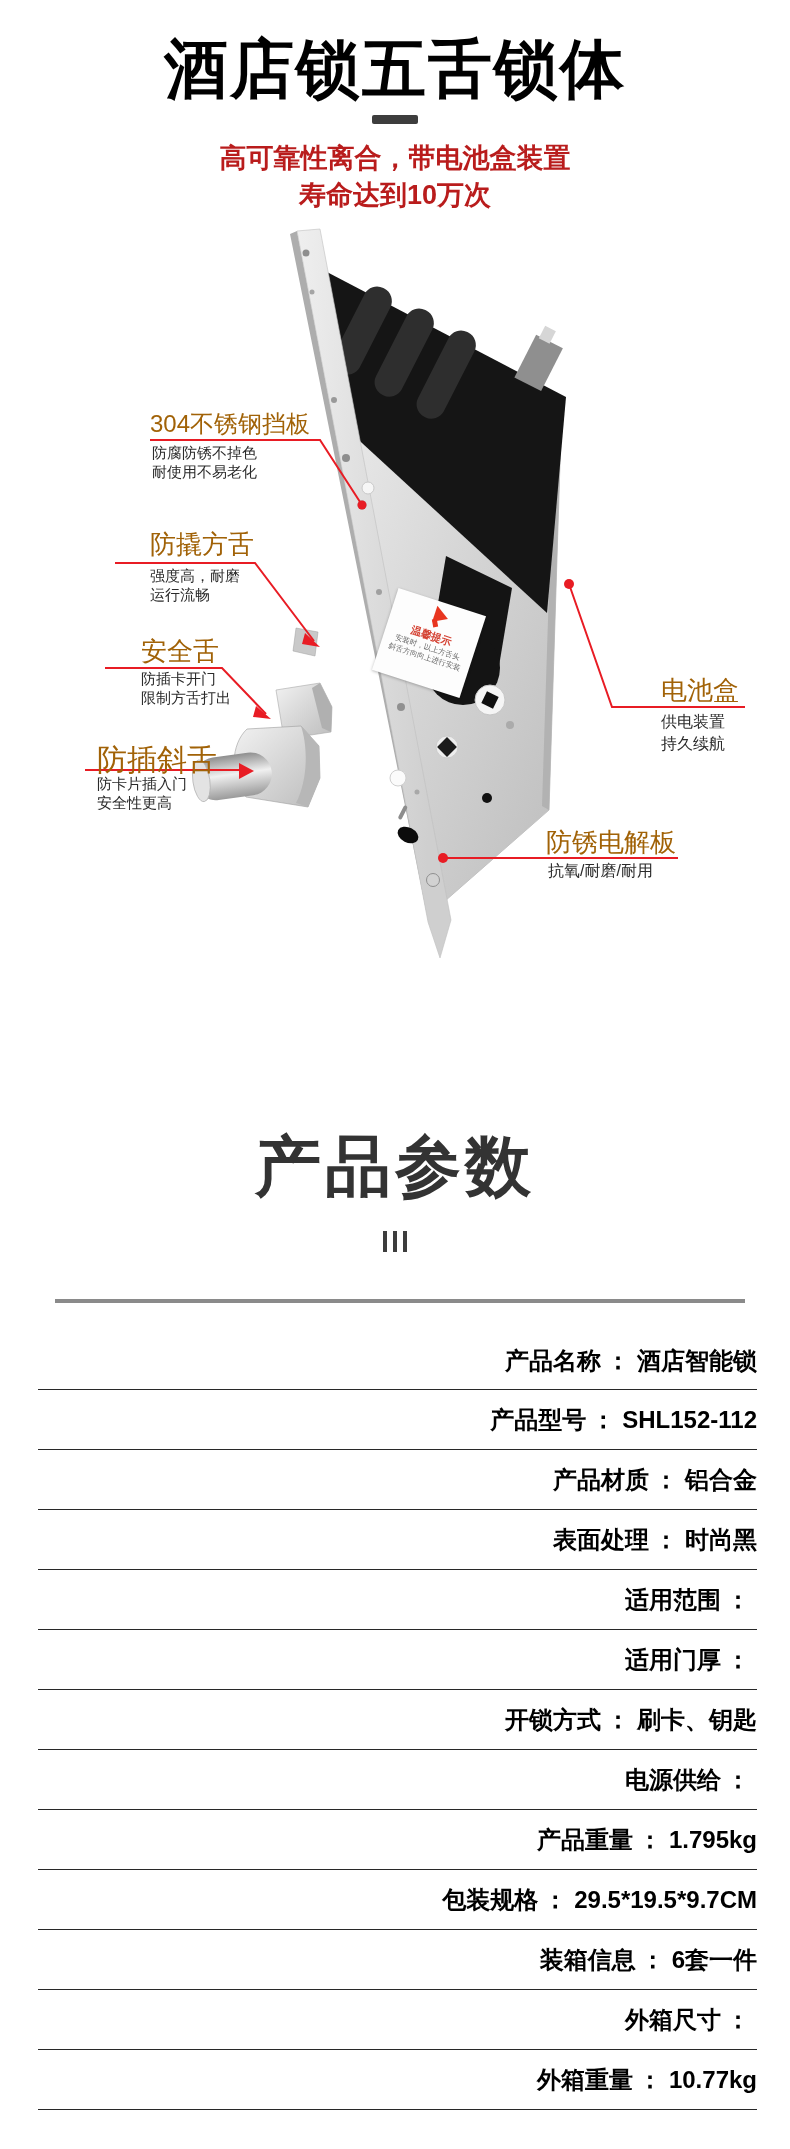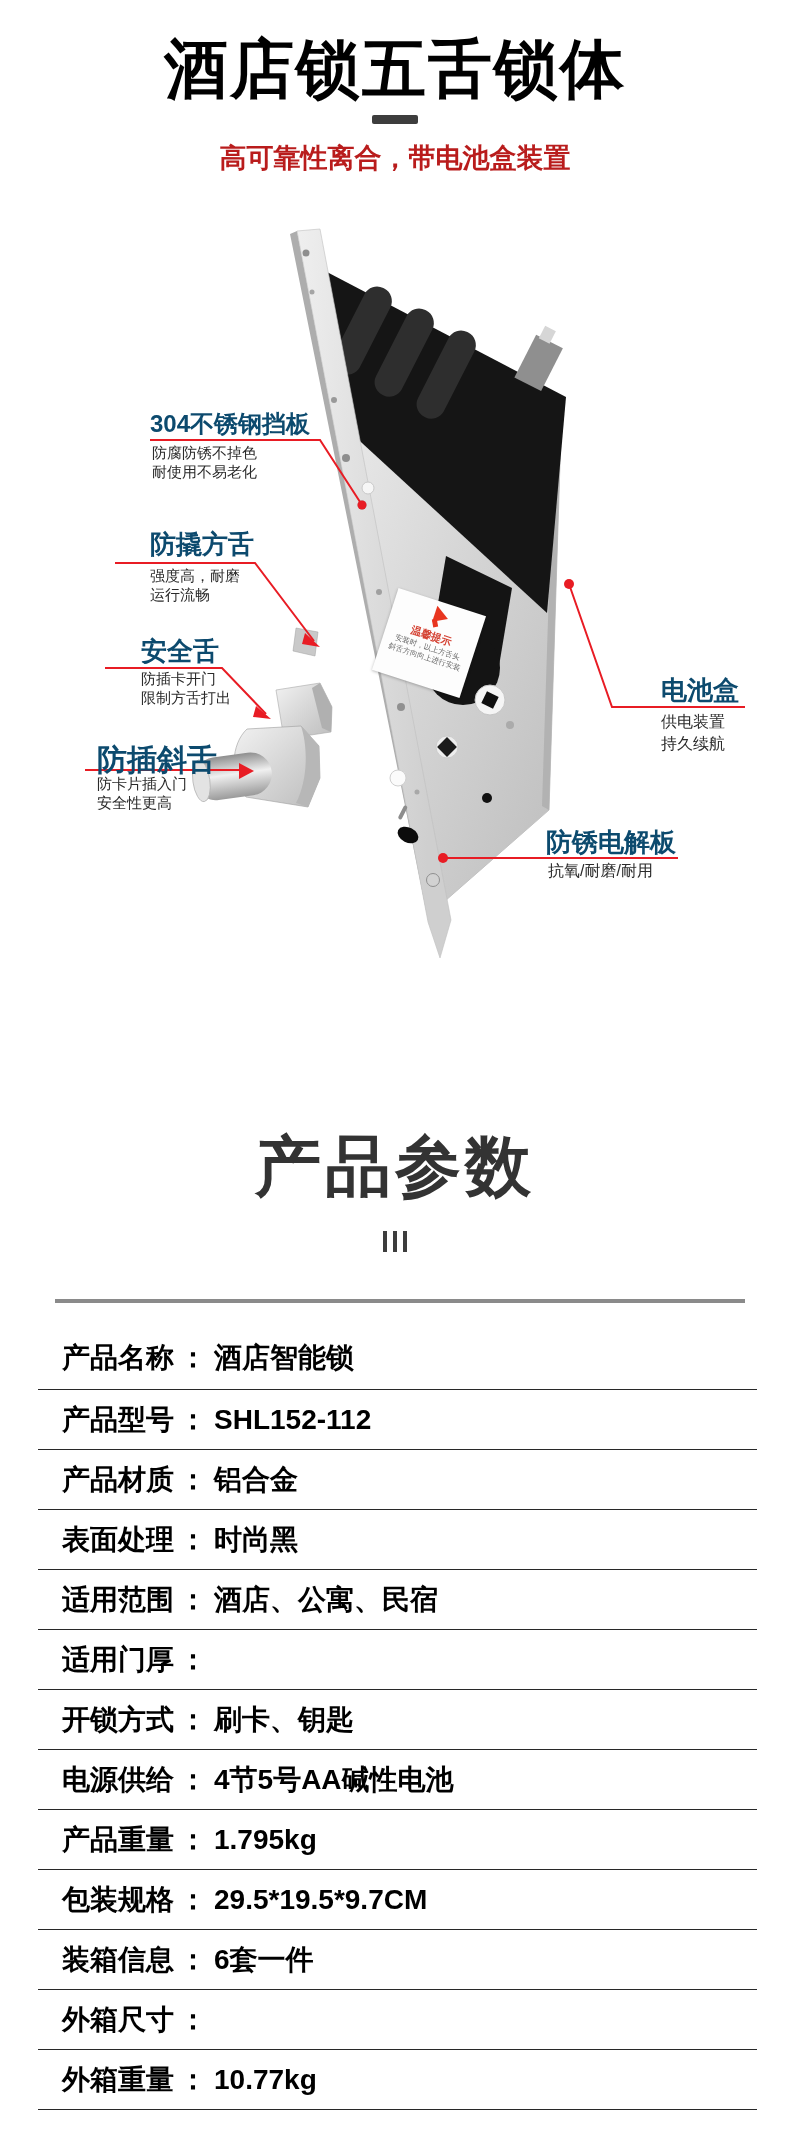--- a/index.html
+++ b/index.html
@@ -10,21 +10,21 @@
   .title{position:absolute;top:26px;left:0;width:790px;text-align:center;
          font-size:64px;font-weight:900;letter-spacing:2px;color:#000;}
   .title-dash{position:absolute;top:115px;left:372px;width:46px;height:9px;
          background:#3d3d3d;border-radius:2px;}
   .subtitle{position:absolute;left:0;width:790px;text-align:center;
          font-size:27px;font-weight:700;color:#b91c1c;}
   .sub1{top:140px;} .sub2{top:177px;}
 
   
   .figure-svg{position:absolute;top:220px;left:0;z-index:1;}
-  .co-label{position:absolute;z-index:3;font-weight:700;color:#0c4a6e;white-space:nowrap;}
+  .co-label{position:absolute;z-index:3;font-weight:400;color:#a16207;white-space:nowrap;}
   .co-desc{position:absolute;z-index:3;font-size:15px;line-height:19px;color:#2b2b2b;white-space:nowrap;}
   .co-desc span{display:block;}
   .lb1{left:150px;top:408px;font-size:24px;}
   .de1{left:152px;top:443px;}
   .lb2{left:150px;top:527px;font-size:26px;}
   .de2{left:150px;top:566px;}
   .lb3{left:141px;top:634px;font-size:26px;}
   .de3{left:141px;top:669px;}
   .lb4{left:97px;top:740px;font-size:30px;}
   .de4{left:97px;top:774px;}
@@ -46,32 +46,33 @@
   
   .params-title{position:absolute;top:1122px;left:0;width:790px;text-align:center;
            font-size:66px;font-weight:900;letter-spacing:4px;color:#333;}
   .bars-icon{position:absolute;top:1231px;left:0;width:790px;display:flex;justify-content:center;gap:6px;}
   .bars-icon i{display:block;width:4px;height:21px;background:#3d3d3d;}
 
   
   .spec-topline{position:absolute;left:55px;top:1299px;width:690px;height:4px;background:#8a8a8a;}
   .spec-rows{position:absolute;left:38px;top:1302px;width:719px;z-index:2;}
   .spec-row{height:60px;display:flex;align-items:center;border-bottom:1px solid #282828;
-            font-size:28px;font-weight:800;color:#000;padding-left:24px;box-sizing:border-box;white-space:nowrap;}
+            font-size:24px;font-weight:800;color:#000;padding-left:24px;box-sizing:border-box;white-space:nowrap;justify-content:flex-end;}
   .spec-row.first{height:88px;align-items:flex-end;padding-bottom:12px;}
   .spec-row .colon{margin:0 7px 0 5px;}
 </style>
 </head>
 <body>
 
 <div class="page">
 
   <div class="title">酒店锁五舌锁体</div>
   <div class="title-dash"></div>
   <div class="subtitle sub1">高可靠性离合，带电池盒装置</div>
+  <div class="subtitle sub2">寿命达到10万次</div>
 
   <svg class="figure-svg" width="790" height="745" viewBox="0 0 790 745">
     <defs>
       <linearGradient id="gMetal" x1="0" y1="0" x2="1" y2="1">
         <stop offset="0" stop-color="#f2f2f2"></stop>
           <stop offset="0.55" stop-color="#d4d4d4"></stop>
           <stop offset="1" stop-color="#bdbdbd"></stop>
       </linearGradient>
       <linearGradient id="gPlate" x1="0" y1="0" x2="1" y2="0.25">
         <stop offset="0" stop-color="#efefef"></stop>
@@ -242,35 +243,33 @@
         <span>铝合金</span>
       </div>
     <div class="spec-row">
         <span>表面处理</span>
         <span class="colon">：</span>
         <span>时尚黑</span>
       </div>
     <div class="spec-row">
         <span>适用范围</span>
         <span class="colon">：</span>
-        <span>酒店、公寓、民宿</span>
       </div>
     <div class="spec-row">
         <span>适用门厚</span>
         <span class="colon">：</span>
       </div>
     <div class="spec-row">
         <span>开锁方式</span>
         <span class="colon">：</span>
         <span>刷卡、钥匙</span>
       </div>
     <div class="spec-row">
         <span>电源供给</span>
         <span class="colon">：</span>
-        <span>4节5号AA碱性电池</span>
       </div>
     <div class="spec-row">
         <span>产品重量</span>
         <span class="colon">：</span>
         <span>1.795kg</span>
       </div>
     <div class="spec-row">
         <span>包装规格</span>
         <span class="colon">：</span>
         <span>29.5*19.5*9.7CM</span>

